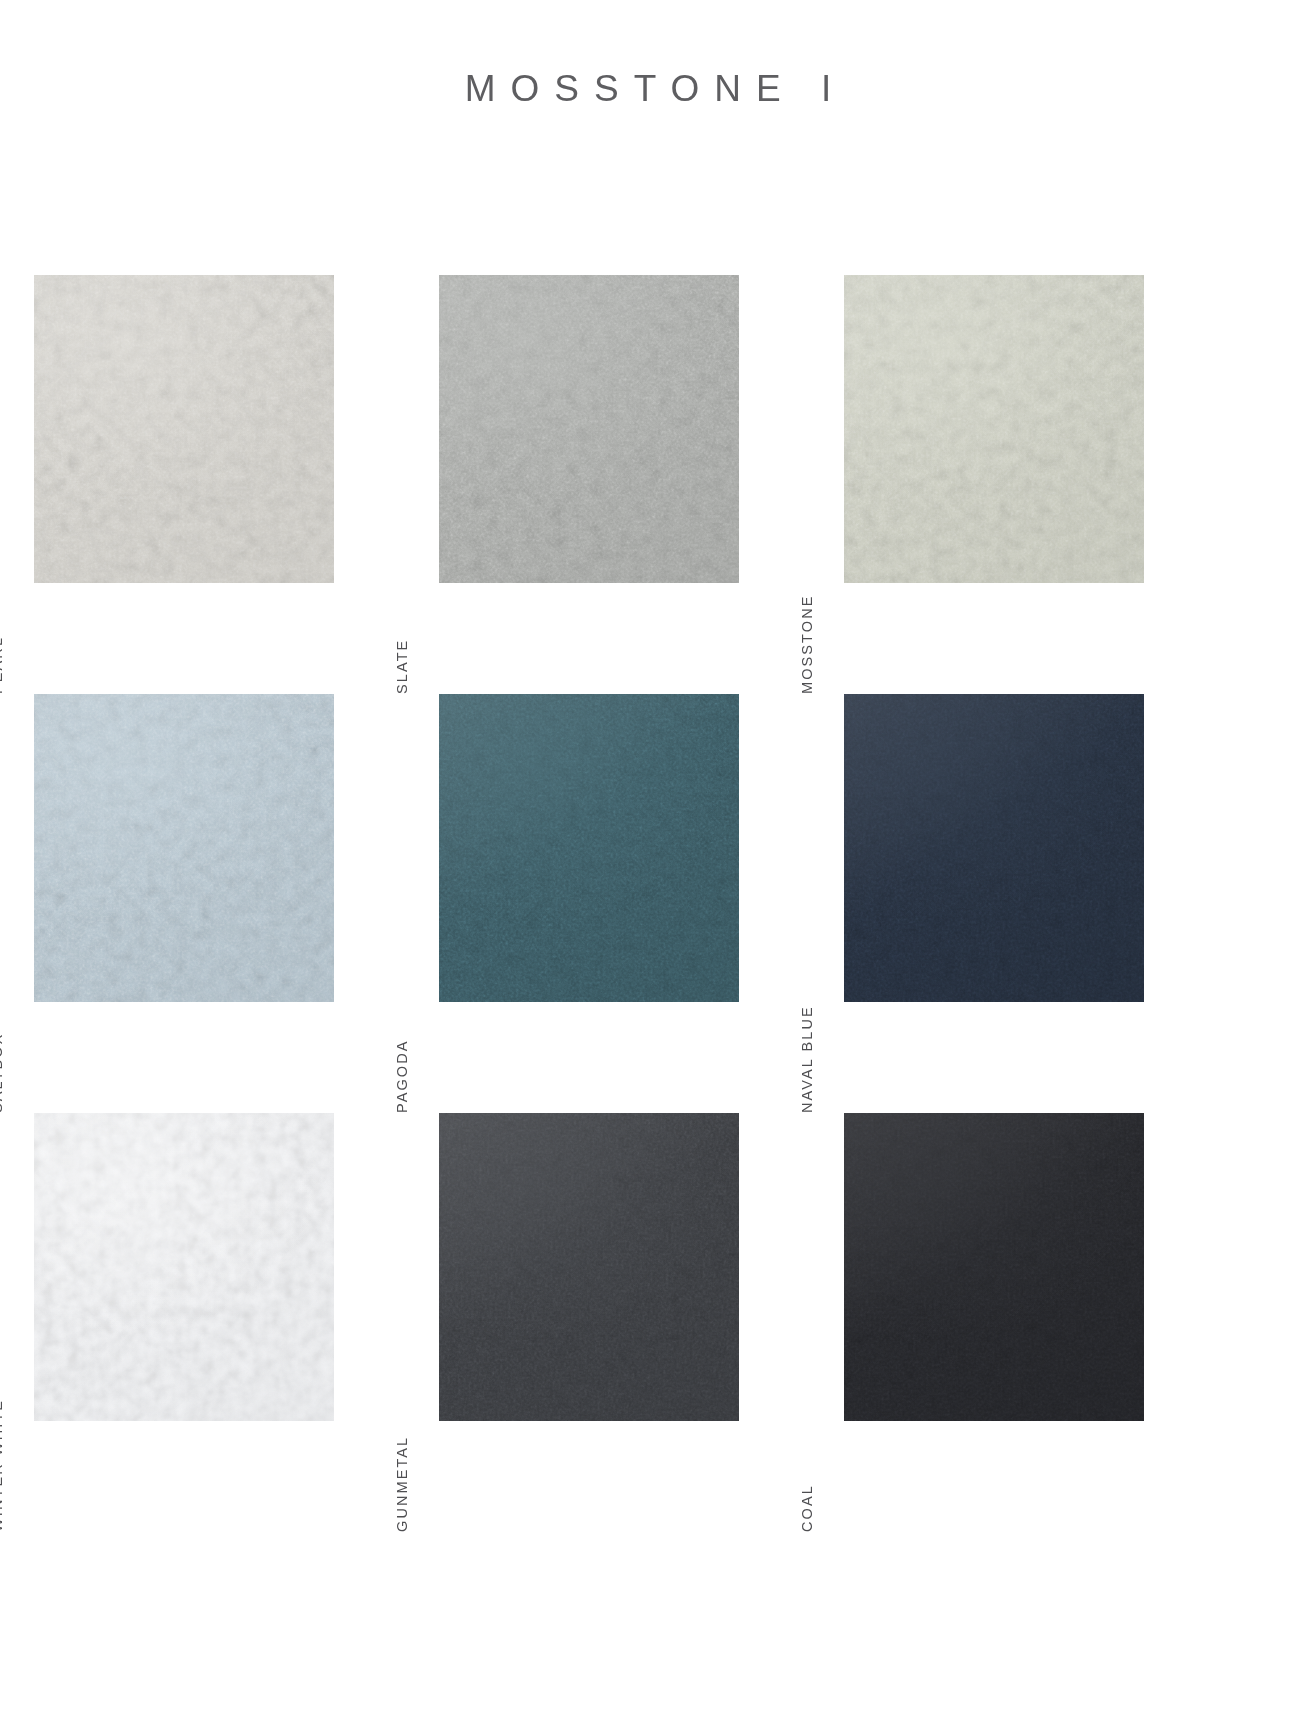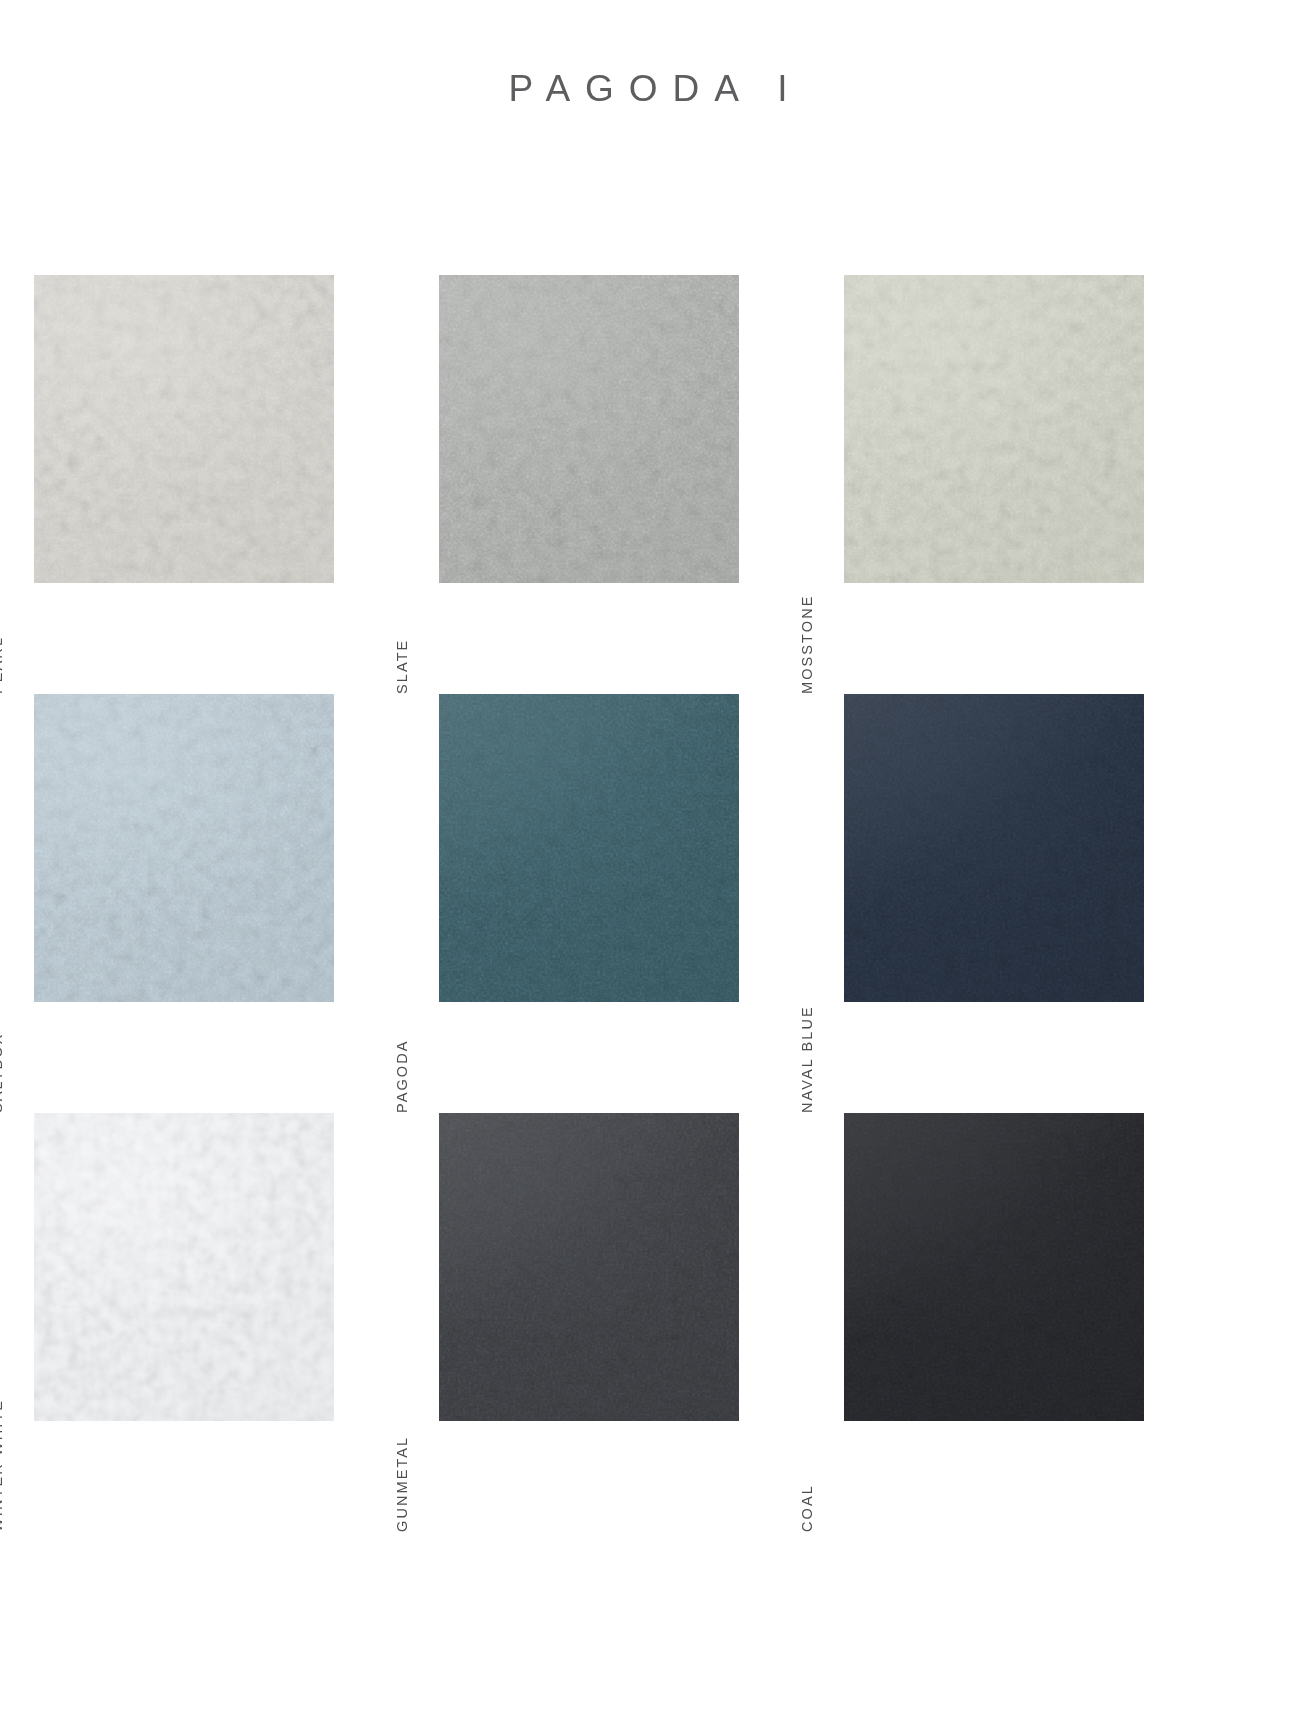--- a/index.html
+++ b/index.html
@@ -100,21 +100,21 @@
   .swatch-chip .sheen {
     position: absolute;
     inset: 0;
   }
 </style>
 </head>
 <body>
 
 <div class="page">
 
-  <div class="page-title">PAGODA I</div>
+  <div class="page-title">MOSSTONE I</div>
 
   <div class="swatch-grid">
       <div class="swatch-cell">
         <div class="swatch-chip" style="background: rgb(214, 212, 206);">
           <svg class="grain" width="340" height="348" viewBox="0 0 340 348">
             <filter id="grainf0">
               <feTurbulence type="fractalNoise" baseFrequency="0.38" numOctaves="4" seed="13"></feTurbulence>
               <feColorMatrix type="saturate" values="0"></feColorMatrix>
             </filter>
             <rect width="340" height="348" filter="url(#grainf0)"></rect>

